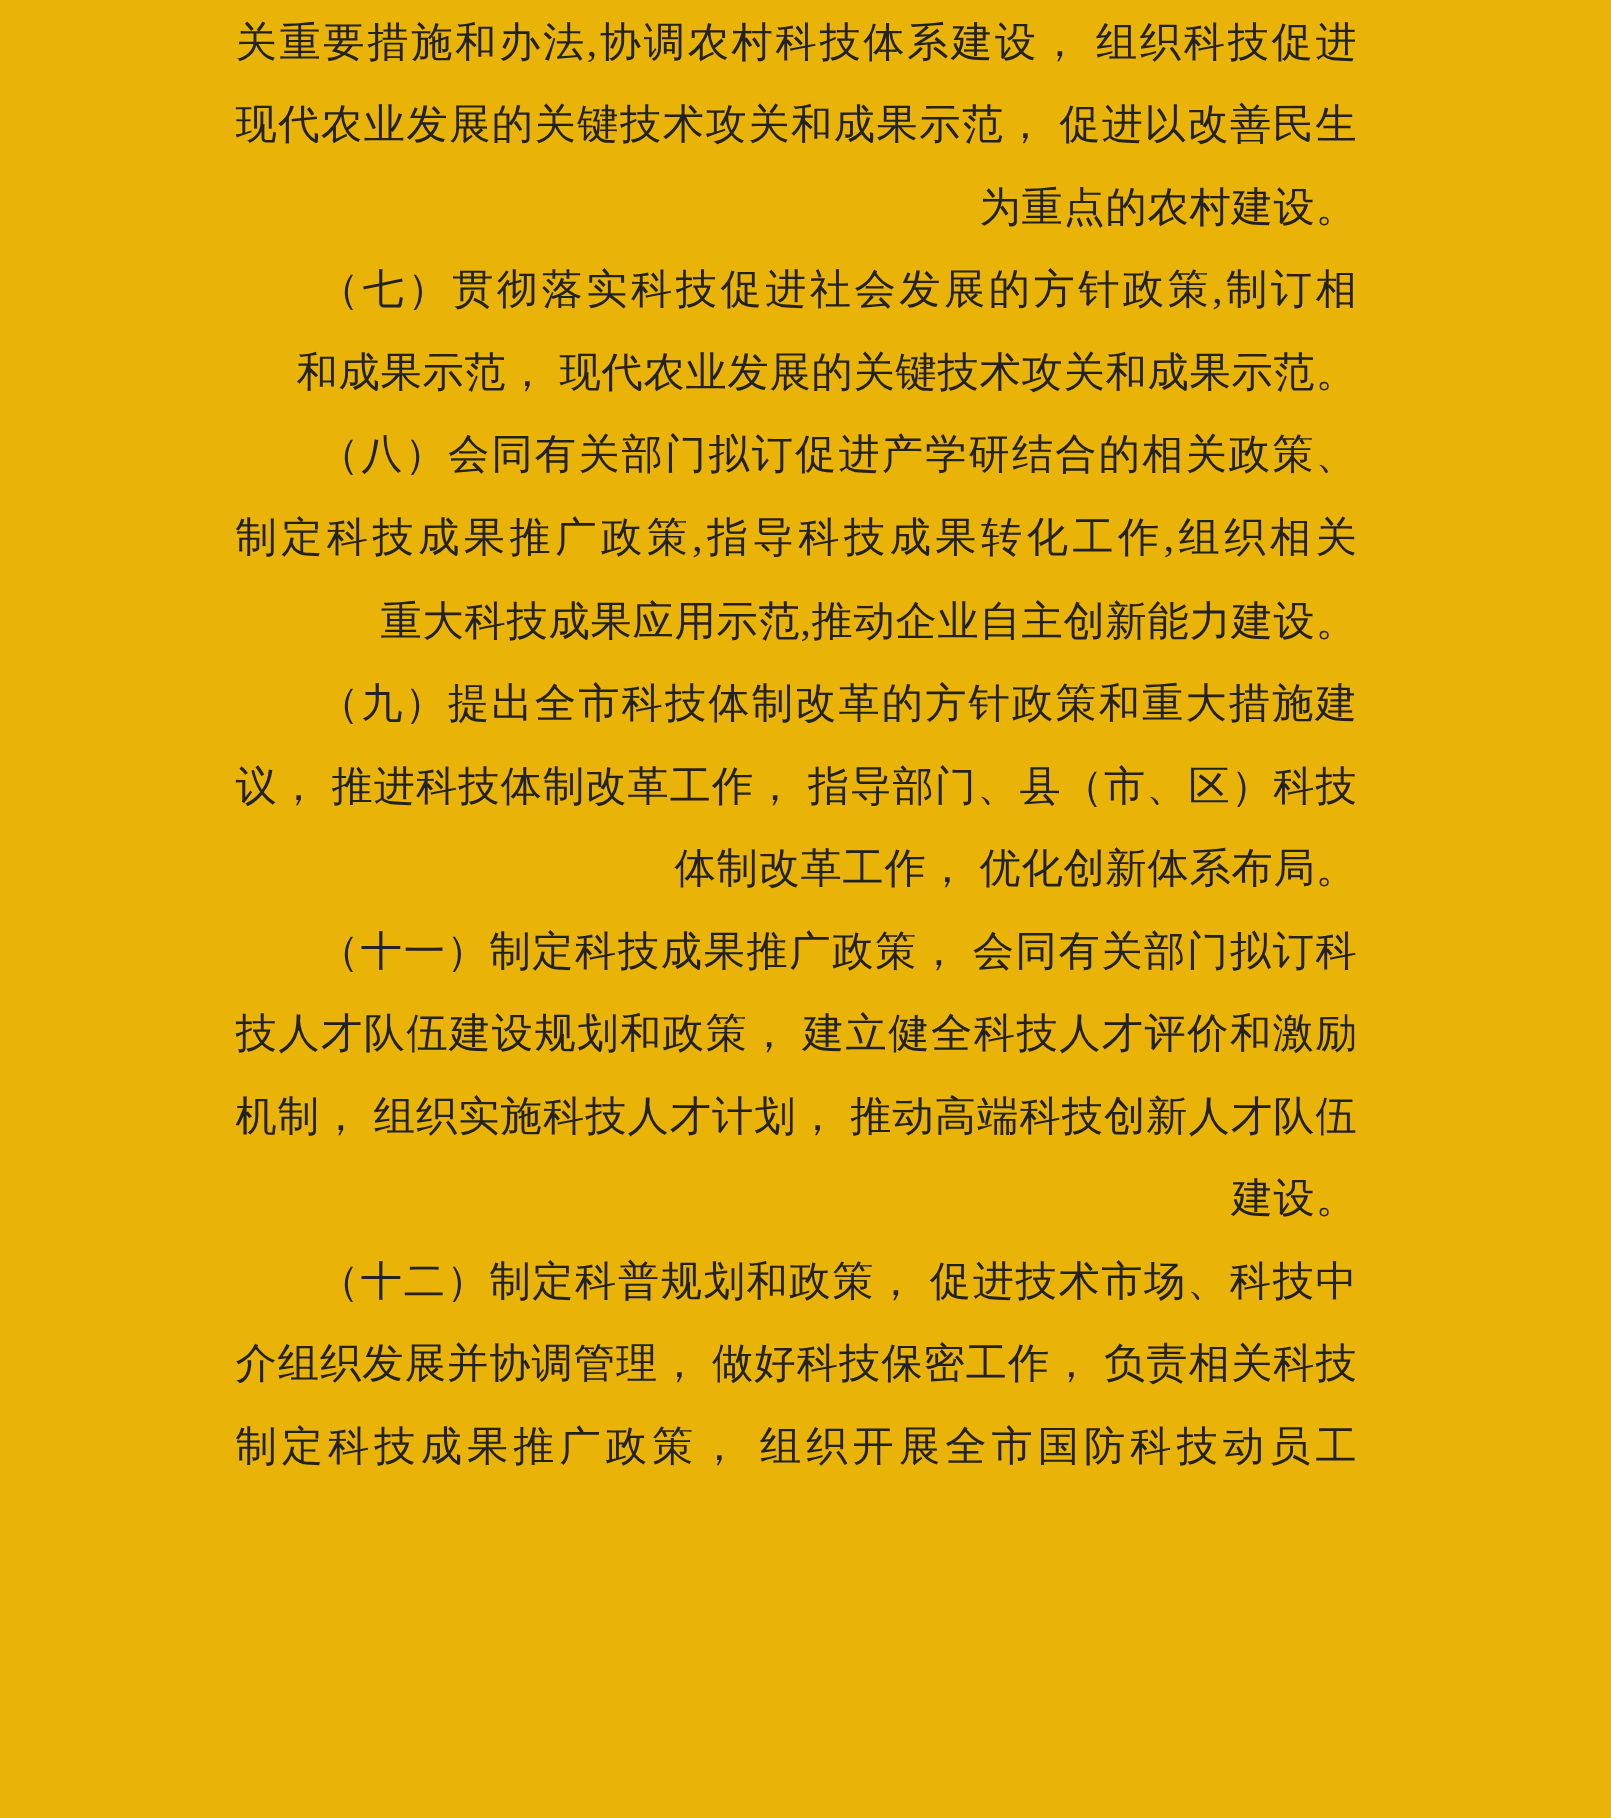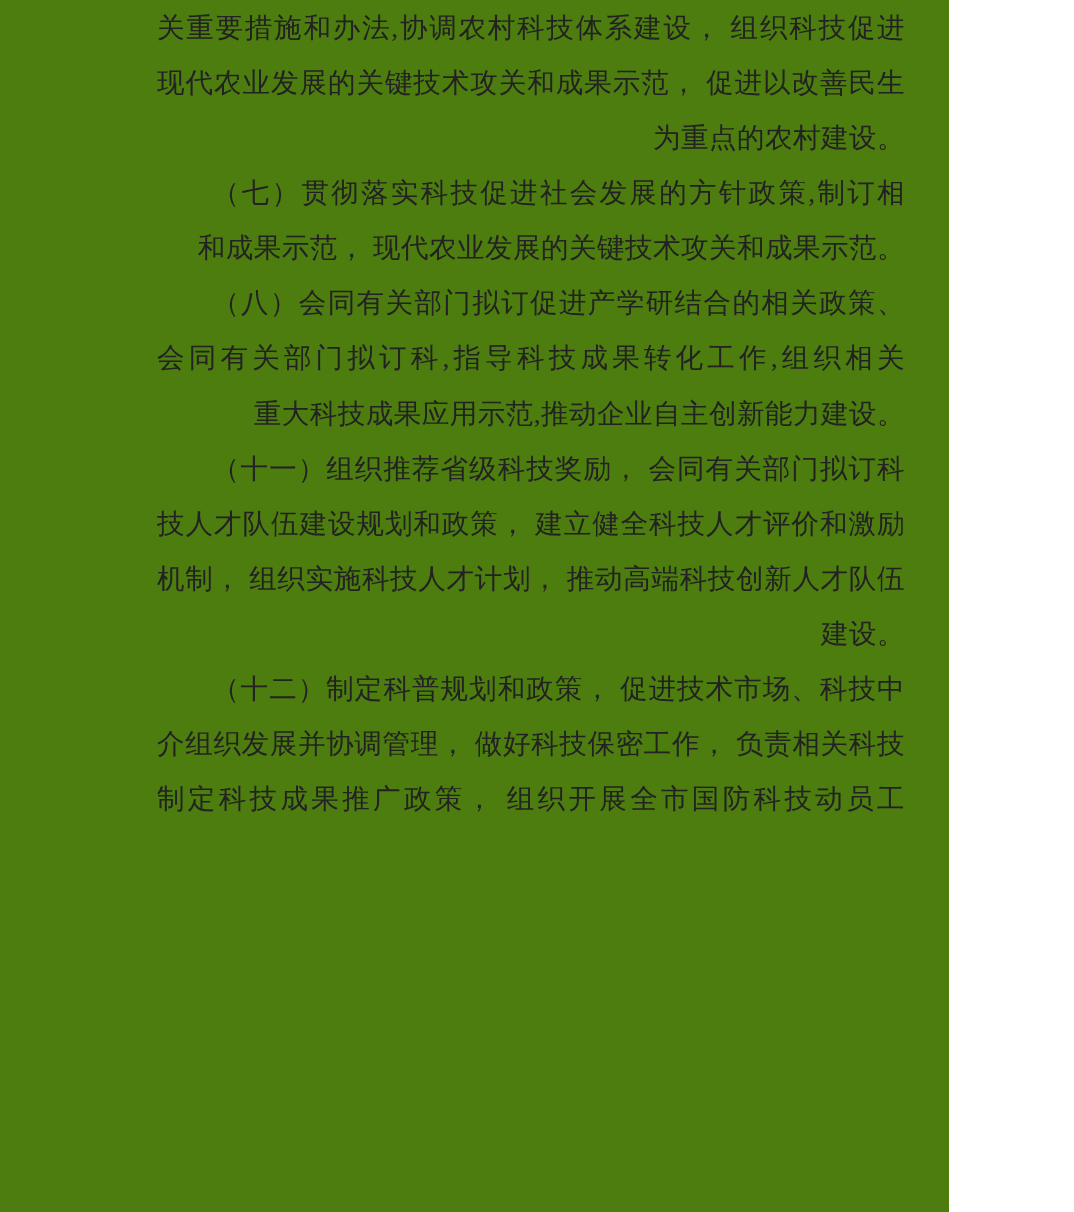--- a/index.html
+++ b/index.html
@@ -2,25 +2,24 @@
 <html><head>
 <meta charset="utf-8">
 <style>
   html, body {
     margin: 0;
     padding: 0;
     background: #ffffff;
   }
   .page {
     position: relative;
-    width: 909px;
+    width: 1074px;
     height: 1212px;
-    background: #4d7c0f;
+    background: #eab308;
     overflow: hidden;
-    padding-left: 40px;
   }
   .text-block {
     position: absolute;
     left: 157px;
     top: 0;
     width: 748px;
     font-family: "Liberation Serif", "DejaVu Serif", serif;
     font-size: 27.5px;
     line-height: 55.09px;
     color: #222222;
@@ -53,25 +52,30 @@
         <div class="line fill">关重要措施和办法,协调农村科技体系建设， 组织科技促进</div>
         <div class="line fill">现代农业发展的关键技术攻关和成果示范， 促进以改善民生</div>
         <div class="line">为重点的农村建设。</div>
       </div>
       <div class="paragraph indent">
         <div class="line fill">（七）贯彻落实科技促进社会发展的方针政策,制订相</div>
         <div class="line">和成果示范， 现代农业发展的关键技术攻关和成果示范。</div>
       </div>
       <div class="paragraph indent">
         <div class="line fill">（八）会同有关部门拟订促进产学研结合的相关政策、</div>
-        <div class="line fill">会同有关部门拟订科,指导科技成果转化工作,组织相关</div>
+        <div class="line fill">制定科技成果推广政策,指导科技成果转化工作,组织相关</div>
         <div class="line">重大科技成果应用示范,推动企业自主创新能力建设。</div>
       </div>
       <div class="paragraph indent">
-        <div class="line fill">（十一）组织推荐省级科技奖励， 会同有关部门拟订科</div>
+        <div class="line fill">（九）提出全市科技体制改革的方针政策和重大措施建</div>
+        <div class="line fill">议， 推进科技体制改革工作， 指导部门、县（市、区）科技</div>
+        <div class="line">体制改革工作， 优化创新体系布局。</div>
+      </div>
+      <div class="paragraph indent">
+        <div class="line fill">（十一）制定科技成果推广政策， 会同有关部门拟订科</div>
         <div class="line fill">技人才队伍建设规划和政策， 建立健全科技人才评价和激励</div>
         <div class="line fill">机制， 组织实施科技人才计划， 推动高端科技创新人才队伍</div>
         <div class="line">建设。</div>
       </div>
       <div class="paragraph indent">
         <div class="line fill">（十二）制定科普规划和政策， 促进技术市场、科技中</div>
         <div class="line fill">介组织发展并协调管理， 做好科技保密工作， 负责相关科技</div>
         <div class="line fill">制定科技成果推广政策， 组织开展全市国防科技动员工</div>
       </div>
     </div>

